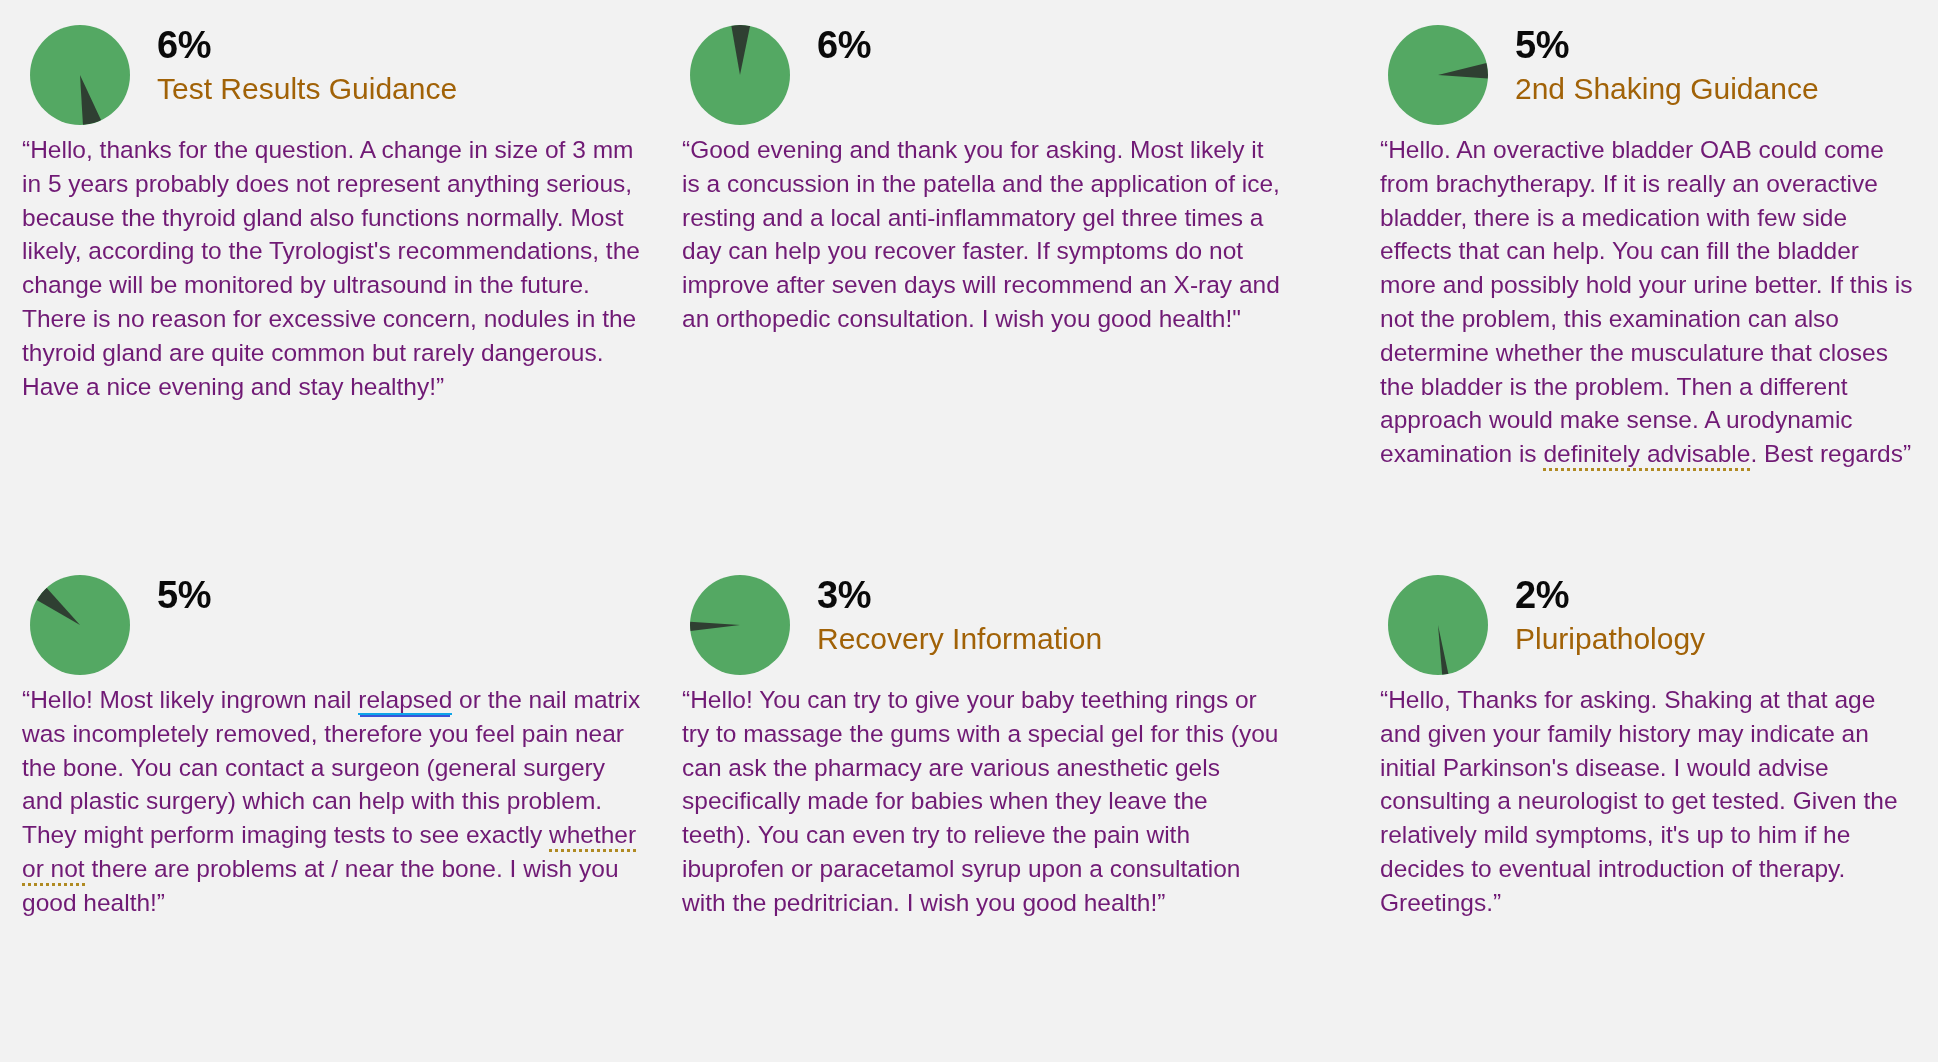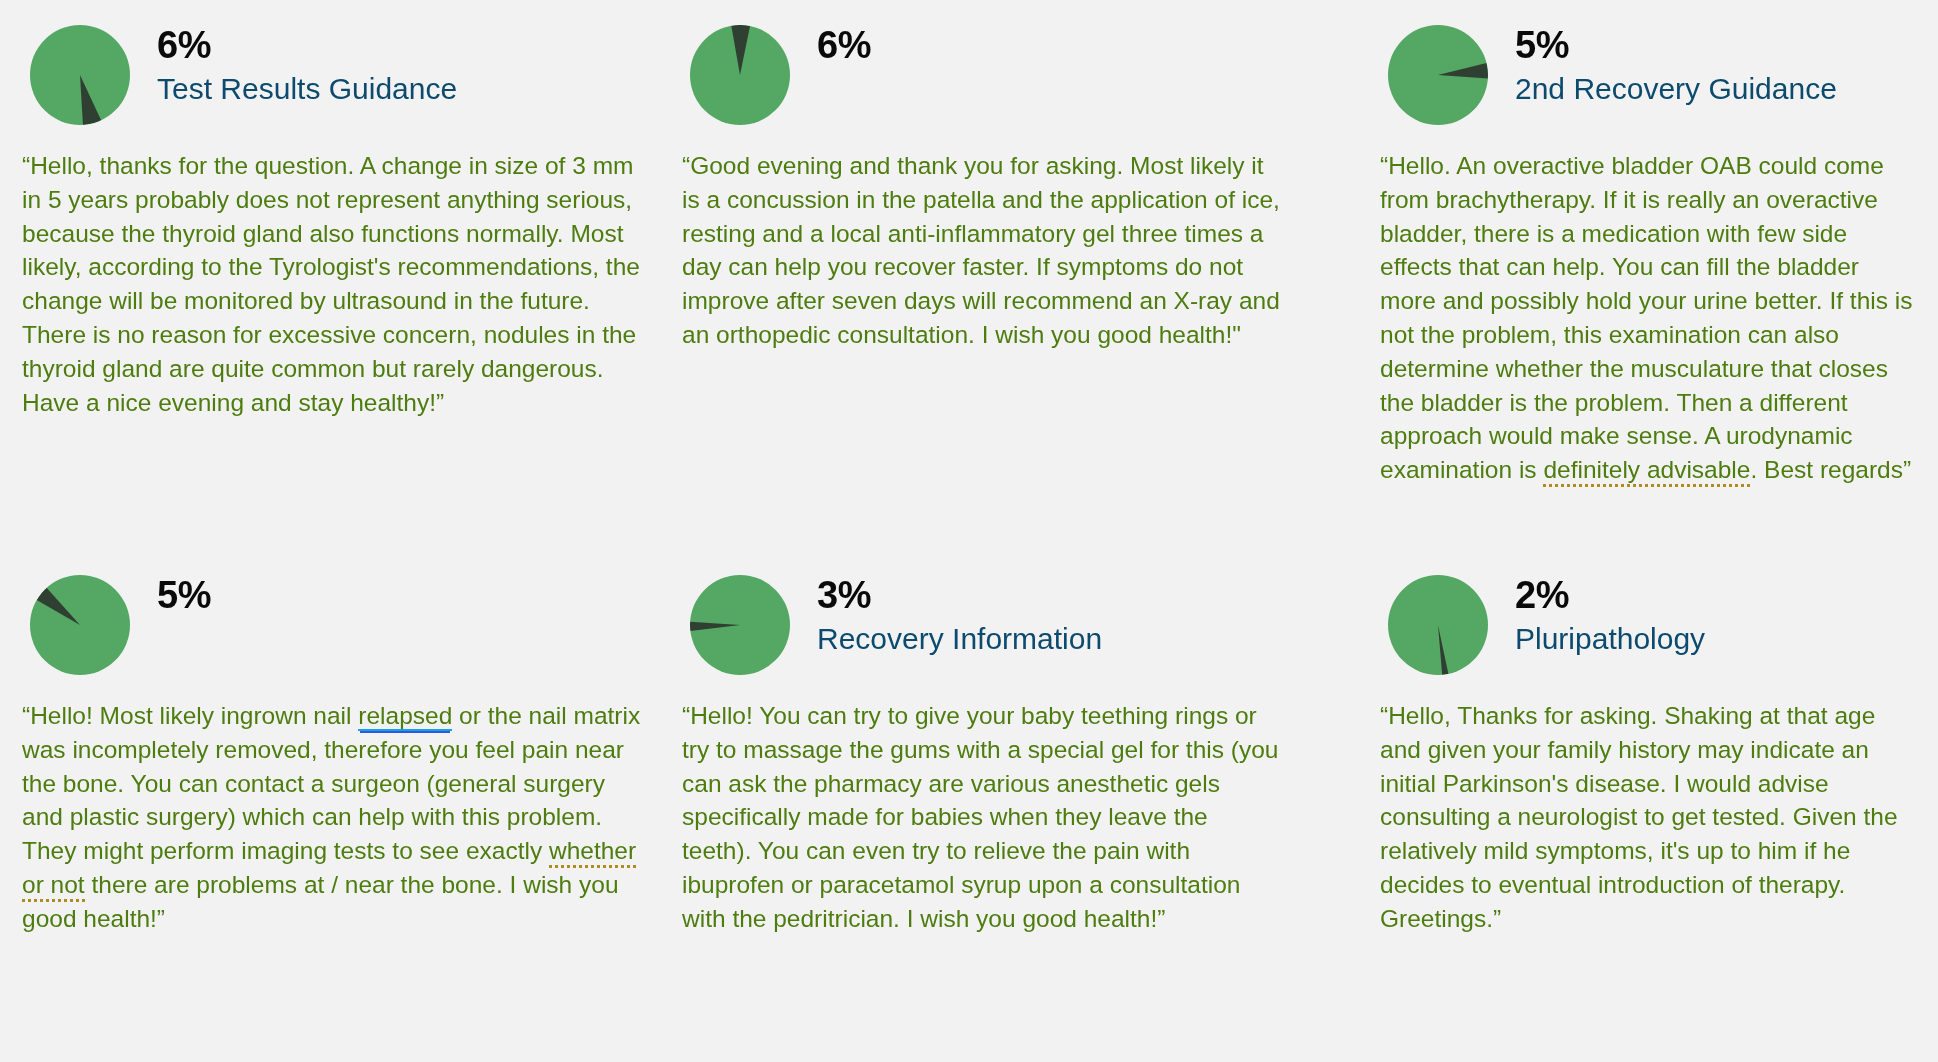--- a/index.html
+++ b/index.html
@@ -59,30 +59,29 @@
   .pct{
     font-size:38px;
     font-weight:bold;
     color:#0a0a0a;
     line-height:1.05;
     letter-spacing:-0.5px;
   }
   .cat{
     font-size:30px;
     font-weight:400;
-    color:#0c4a6e;
+    color:#a16207;
     line-height:1.25;
     margin-top:4px;
     white-space:nowrap;
   }
   .quote{
-    margin-top:16px;
     font-size:24.5px;
     line-height:1.38;
-    color:#4d7c0f;
+    color:#701a75;
   }
   .sp-grammar{
     border-bottom:3px dotted #b08a22;
     padding-bottom:1px;
   }
   .sp-spell{
     text-decoration:none;
     position:relative;
     border-bottom:2px solid #0ea5e9;
     box-shadow:0 4px 0 -2px #3a54d8;
@@ -127,21 +126,21 @@
   <div class="card r0 c2 w2">
     <div class="head">
       <div class="pie-wrap">
         <div class="pie"></div>
         <svg class="slice" viewBox="0 0 100 100">
             <path d="M 50 50 L 98.51478631379982 37.90390522001661 A 50 50 0 0 1 99.87820251299121 53.487823687206266 Z" fill="#2f3f32"></path>
           </svg>
       </div>
       <div class="labels">
         <div class="pct">5%</div>
-        <div class="cat">2nd Recovery Guidance</div>
+        <div class="cat">2nd Shaking Guidance</div>
       </div>
     </div>
     <div class="quote">“Hello. An overactive bladder OAB could come from brachytherapy. If it is really an overactive bladder, there is a medication with few side effects that can help. You can fill the bladder more and possibly hold your urine better. If this is not the problem, this examination can also determine whether the musculature that closes the bladder is the problem. Then a different approach would make sense. A urodynamic examination is <span class="sp-grammar">definitely advisable</span>. Best regards”</div>
   </div>
 
   <div class="card r1 c0 w0">
     <div class="head">
       <div class="pie-wrap">
         <div class="pie"></div>
         <svg class="slice" viewBox="0 0 100 100">

